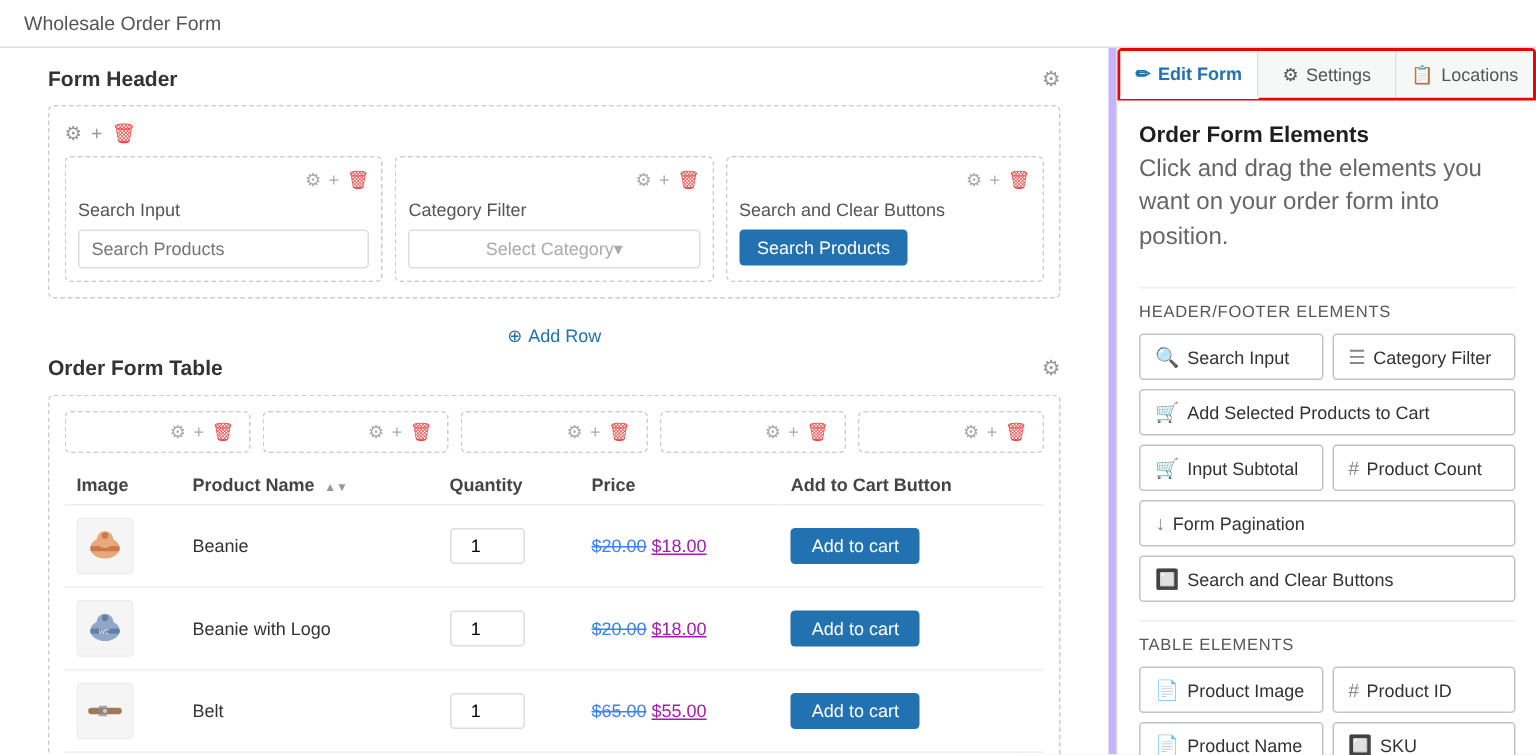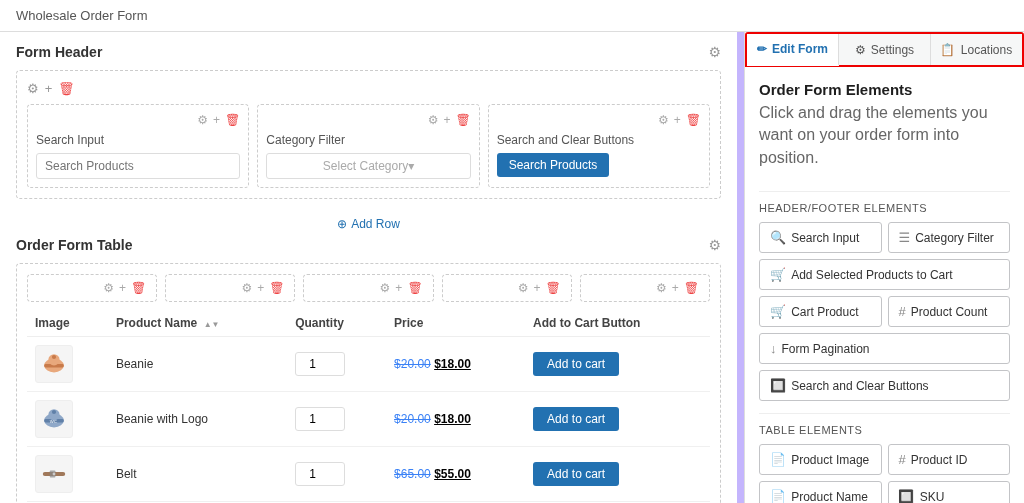--- a/index.html
+++ b/index.html
@@ -5,21 +5,21 @@
     * { box-sizing: border-box; margin: 0; padding: 0; }
     body { font-family: -apple-system, BlinkMacSystemFont, 'Segoe UI', sans-serif; font-size: 13px; background: #f0f0f1; color: #333; }
 
     .app-container { display: flex; flex-direction: column; height: 503px; background: #fff; }
 
     .app-title-bar { background: #fff; border-bottom: 1px solid #ddd; padding: 8px 16px; font-size: 13px; color: #555; }
 
     .main-layout { display: flex; flex: 1; overflow: hidden; }
 
     
-    .left-panel { flex: 1; overflow-y: auto; padding: 12px 16px; border-right: 7px solid #c4b5fd; }
+    .left-panel { flex: 1; overflow-y: auto; padding: 12px 32px; border-right: 5px solid #c4b5fd; }
 
     .section-header { display: flex; align-items: center; justify-content: space-between; margin-bottom: 10px; }
     .section-title { font-size: 14px; font-weight: 600; color: #333; }
     .gear-icon-btn { color: #999; cursor: pointer; font-size: 14px; }
 
     
     .form-header-zone { border: 1.5px dashed #ccc; border-radius: 4px; padding: 10px; margin-bottom: 12px; }
     .form-header-top { display: flex; justify-content: space-between; margin-bottom: 8px; }
     .zone-controls { display: flex; gap: 6px; color: #999; font-size: 13px; }
     .zone-controls span { cursor: pointer; }
@@ -45,21 +45,21 @@
     .table-col-ctrl-inner { display: flex; justify-content: flex-end; gap: 5px; color: #aaa; font-size: 12px; }
 
     .data-table { width: 100%; border-collapse: collapse; }
     .data-table th { text-align: left; padding: 6px 8px; font-weight: 600; font-size: 12px; color: #444; border-bottom: 1px solid #eee; margin-top: 44px; }
     .data-table td { padding: 8px; border-bottom: 1px solid #f0f0f0; vertical-align: middle; font-size: 12px; }
     .sort-arrows { display: inline-flex; flex-direction: column; margin-left: 3px; font-size: 8px; color: #999; line-height: 1; }
     .product-img { width: 38px; height: 38px; background: #f5f5f5; border: 1px solid #eee; border-radius: 3px; display: flex; align-items: center; justify-content: center; overflow: hidden; }
     .product-img svg { width: 28px; height: 28px; }
     .qty-input { width: 50px; border: 1px solid #ddd; border-radius: 3px; padding: 4px 6px; font-size: 12px; text-align: center; }
     .price-old { text-decoration: line-through; color: #3b82f6; margin-right: 0; }
-    .price-new { color: #000000; font-weight: 700; }
+    .price-new { color: #a21caf; font-weight: 400; }
     .btn-add-cart { background: #2271b1; color: #fff; border: none; border-radius: 3px; padding: 5px 14px; font-size: 12px; cursor: pointer; }
 
     
     .right-panel { width: 280px; background: #fff; border-left: 1px solid #ddd; display: flex; flex-direction: column; }
 
     .right-tabs { display: flex; border-bottom: 1px solid #ddd; border: 2px solid #e00; border-radius: 3px 3px 0 0; }
     .right-tab { flex: 1; padding: 8px 6px; font-size: 12px; cursor: pointer; display: flex; align-items: center; justify-content: center; gap: 5px; color: #555; border-right: 1px solid #ddd; background: #f6f7f7; }
     .right-tab.active { background: #fff; color: #2271b1; font-weight: 600; border-bottom: 2px solid #fff; margin-bottom: -1px; }
     .right-tab:last-child { border-right: none; }
 
@@ -302,21 +302,21 @@
             <button class="element-btn">
               <span class="el-icon">☰</span>
               <span>Category Filter</span>
             </button>
             <button class="element-btn full-width">
               <span class="el-icon">🛒</span>
               <span>Add Selected Products to Cart</span>
             </button>
             <button class="element-btn">
               <span class="el-icon">🛒</span>
-              <span>Cart Product</span>
+              <span>Input Subtotal</span>
             </button>
             <button class="element-btn">
               <span class="el-icon">#</span>
               <span>Product Count</span>
             </button>
             <button class="element-btn full-width">
               <span class="el-icon">↓</span>
               <span>Form Pagination</span>
             </button>
             <button class="element-btn full-width">

